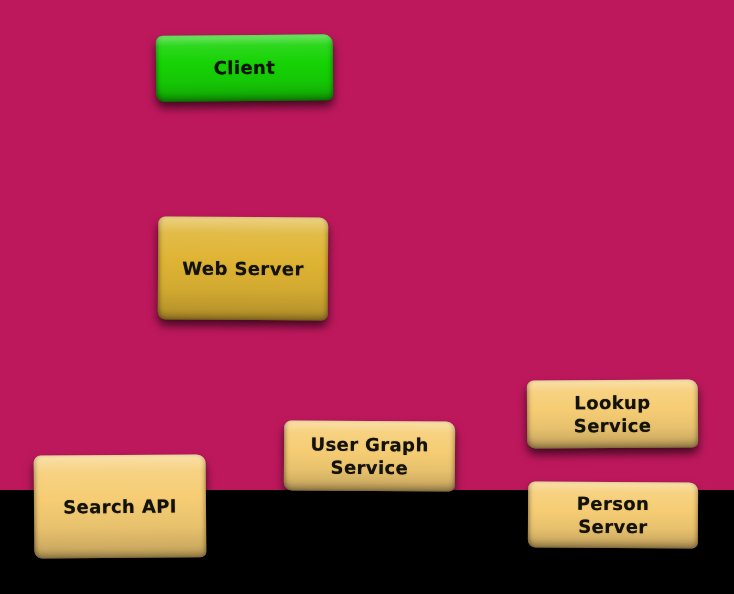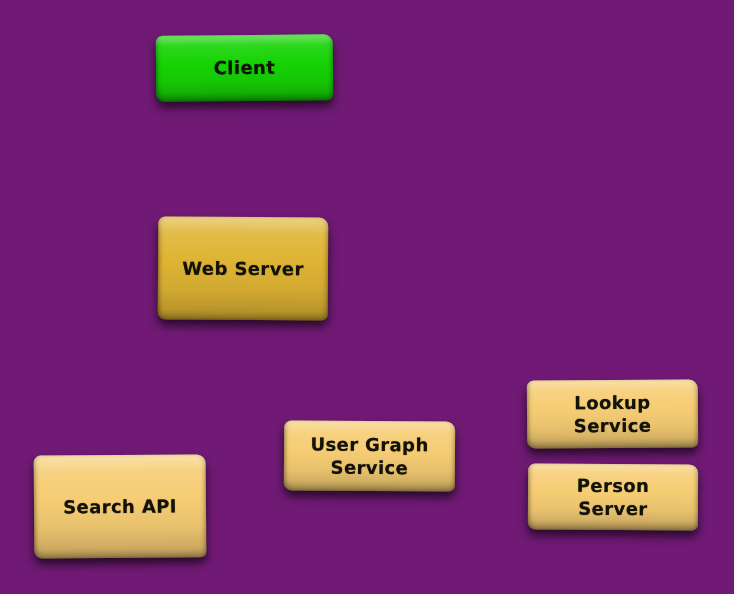--- a/index.html
+++ b/index.html
@@ -8,22 +8,22 @@
     width: 734px;
     height: 594px;
     background: #000000;
     overflow: hidden;
     font-family: "DejaVu Sans", "Liberation Sans", sans-serif;
   }
 
   .canvas {
     position: relative;
     width: 734px;
-    height: 594px;
-    background: #701a75;
+    height: 490px;
+    background: #be185d;
   }
 
   .node {
     position: absolute;
     display: flex;
     align-items: center;
     justify-content: center;
     text-align: center;
     background-color: var(--fill, #f6cd74);
     border-radius: 7px 9px 6px 8px;
@@ -62,21 +62,21 @@
     white-space: pre-line;
     text-shadow: 0 0 1px rgba(0, 0, 0, 0.55);
     padding: 0 8px;
   }
 
   #node-client         { left: 156px; top: 35px;  width: 177px; height: 66px;  transform: rotate(-0.5deg); }
   #node-web-server     { left: 158px; top: 217px; width: 170px; height: 103px; transform: rotate(0.35deg); }
   #node-search-api     { left: 34px;  top: 455px; width: 172px; height: 103px; transform: rotate(-0.45deg); }
   #node-user-graph     { left: 284px; top: 421px; width: 171px; height: 70px;  transform: rotate(0.4deg); }
   #node-lookup-service { left: 527px; top: 380px; width: 171px; height: 68px;  transform: rotate(-0.3deg); }
-  #node-person-server  { left: 528px; top: 464px; width: 170px; height: 66px;  transform: rotate(0.3deg); }
+  #node-person-server  { left: 528px; top: 482px; width: 170px; height: 66px;  transform: rotate(0.3deg); }
 </style>
 </head>
 <body>
 
 <div class="canvas">
 
   <div class="node" id="node-client" style="--fill: #16d305;">
     <span class="label">Client</span>
   </div>
 

